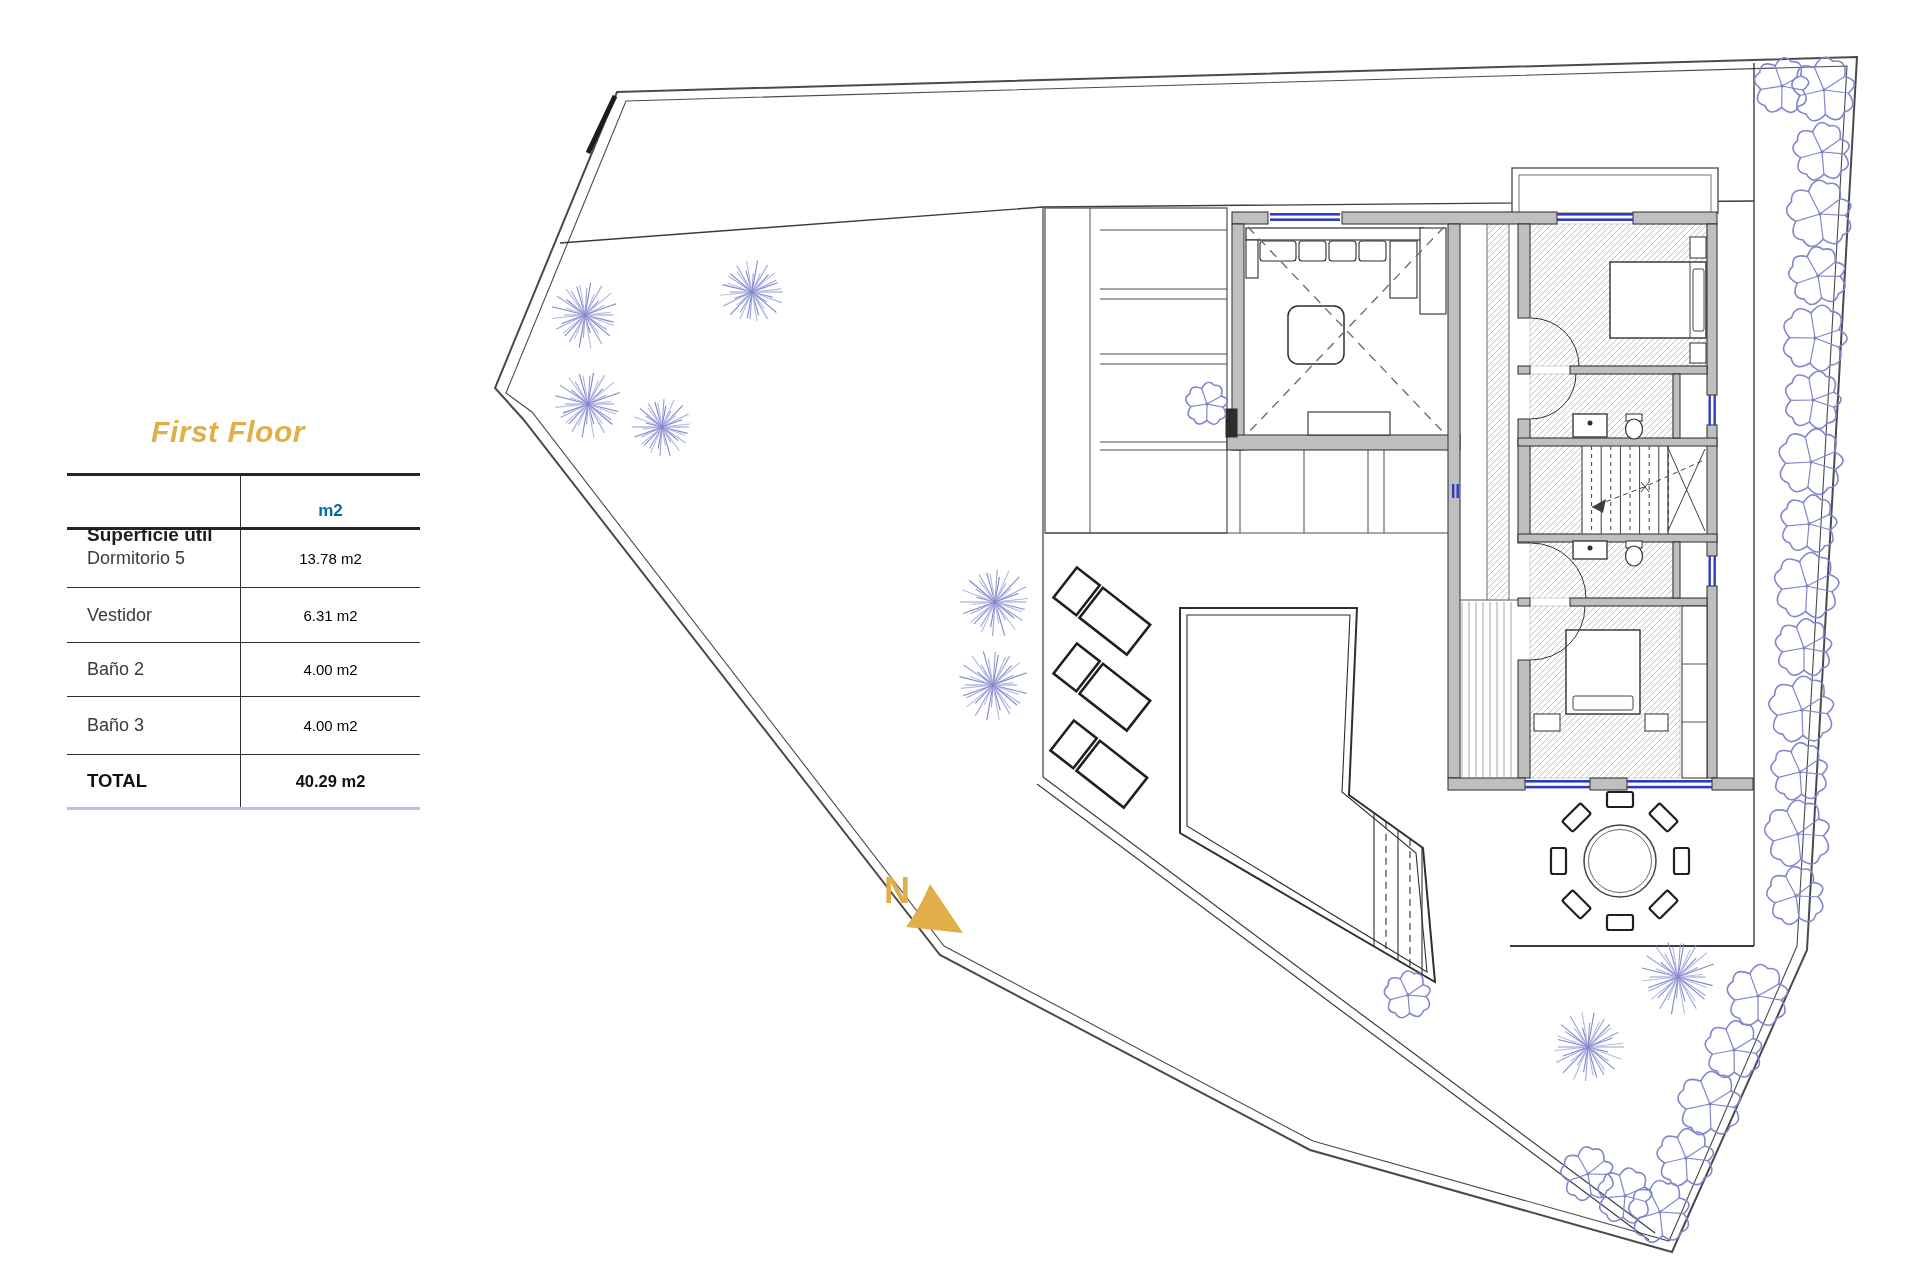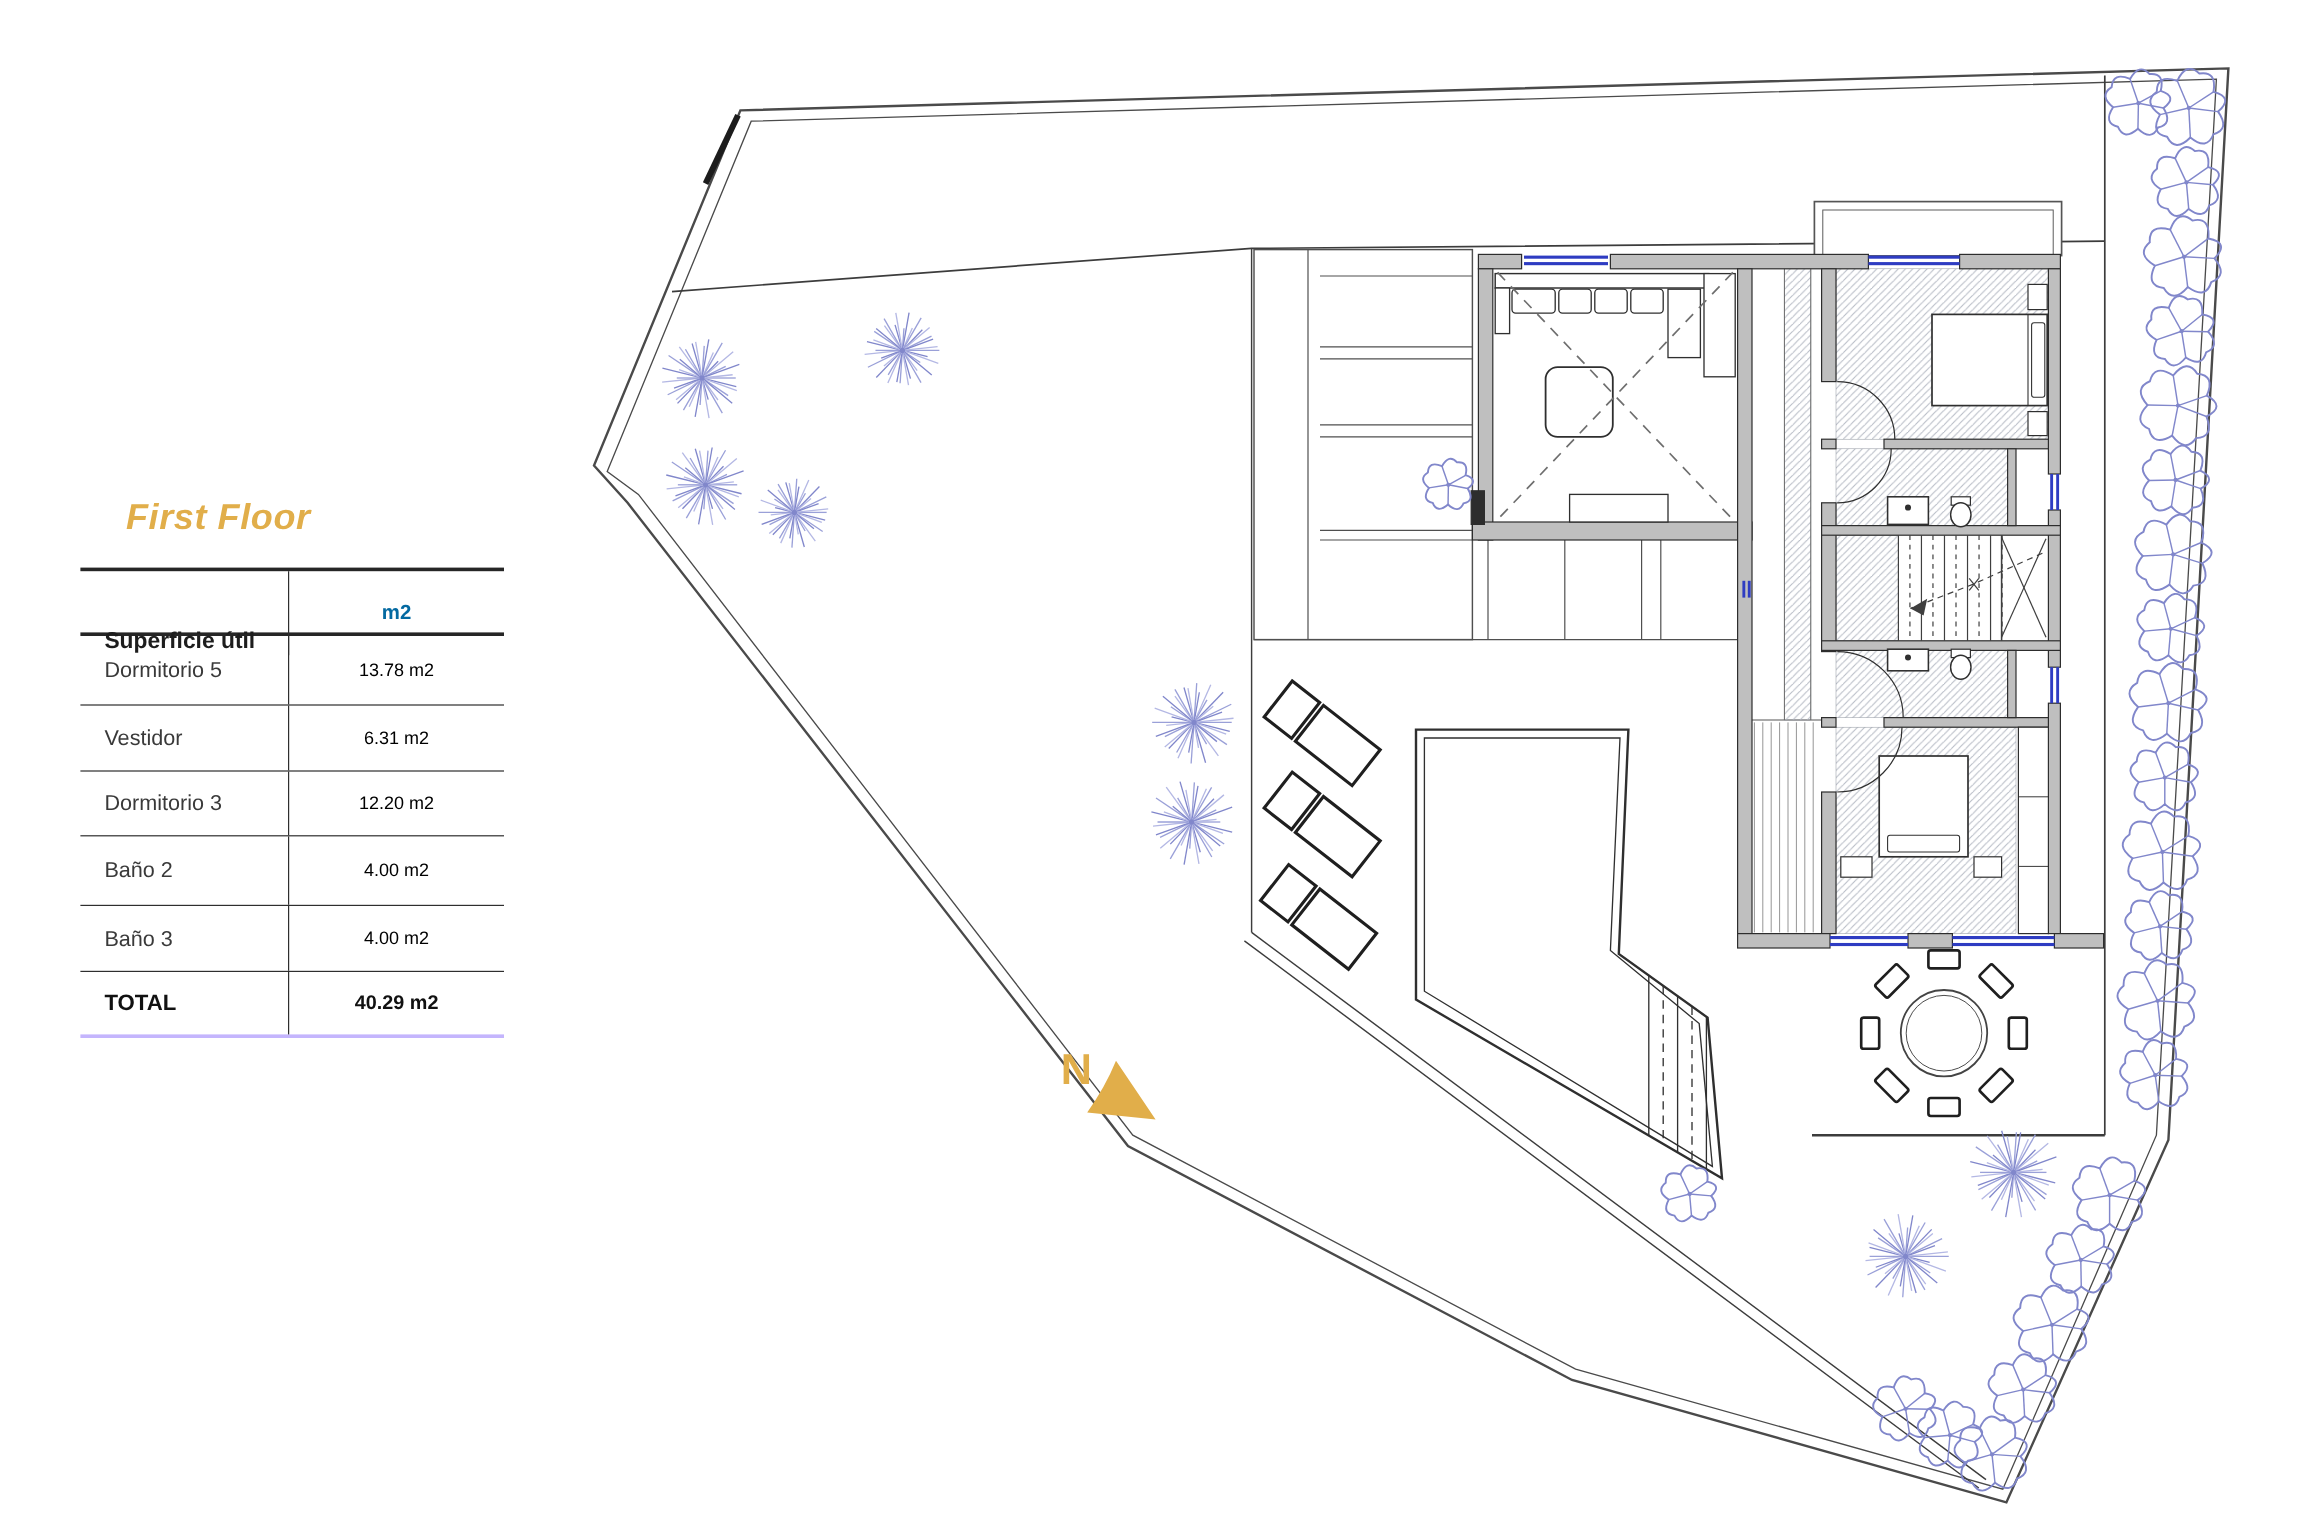--- a/index.html
+++ b/index.html
@@ -1,19 +1,19 @@
 <!DOCTYPE html>
 <html><head>
 <meta charset="utf-8">
 <style>
   html,body{margin:0;padding:0;background:#ffffff;}
   body{width:1920px;height:1280px;position:relative;font-family:"Liberation Sans",sans-serif;overflow:hidden;}
   #plan{position:absolute;left:0;top:0;width:1920px;height:1280px;}
   .floor-title{
-    position:absolute;left:105px;top:415px;width:246px;
+    position:absolute;left:105px;top:415px;width:246px;text-align:center;
     font-size:30px;font-weight:bold;font-style:italic;letter-spacing:.5px;color:#E1AE4A;
   }
   .areas-table{position:absolute;left:67px;top:473px;width:353px;
     display:grid;grid-template-rows:54px 58px 55px 54px 58px 55px 55px;
     border-top:3px solid #262626;color:#3a3a3a;}
   .t-row{display:grid;grid-template-columns:173px 180px;border-bottom:1.6px solid #2e2e2e;}
   .t-row.t-header{border-bottom:3px solid #262626;}
   .t-row.t-total{border-bottom:3px solid #c4b5fd;}
   .t-label{display:flex;align-items:center;padding-left:20px;font-size:18px;}
   .t-val{display:flex;align-items:center;justify-content:center;border-left:1.6px solid #2e2e2e;font-size:15px;color:#000000;}
@@ -814,24 +814,20 @@
   </div>
   <div class="t-row">
     <div class="t-label">Dormitorio 5</div>
     <div class="t-val">13.78 m2</div>
   </div>
   <div class="t-row">
     <div class="t-label">Vestidor</div>
     <div class="t-val">6.31 m2</div>
   </div>
   <div class="t-row">
-    <div class="t-label">Dormitorio 3</div>
-    <div class="t-val">12.20 m2</div>
-  </div>
-  <div class="t-row">
     <div class="t-label">Baño 2</div>
     <div class="t-val">4.00 m2</div>
   </div>
   <div class="t-row">
     <div class="t-label">Baño 3</div>
     <div class="t-val">4.00 m2</div>
   </div>
   <div class="t-row t-total">
     <div class="t-label">TOTAL</div>
     <div class="t-val">40.29 m2</div>

